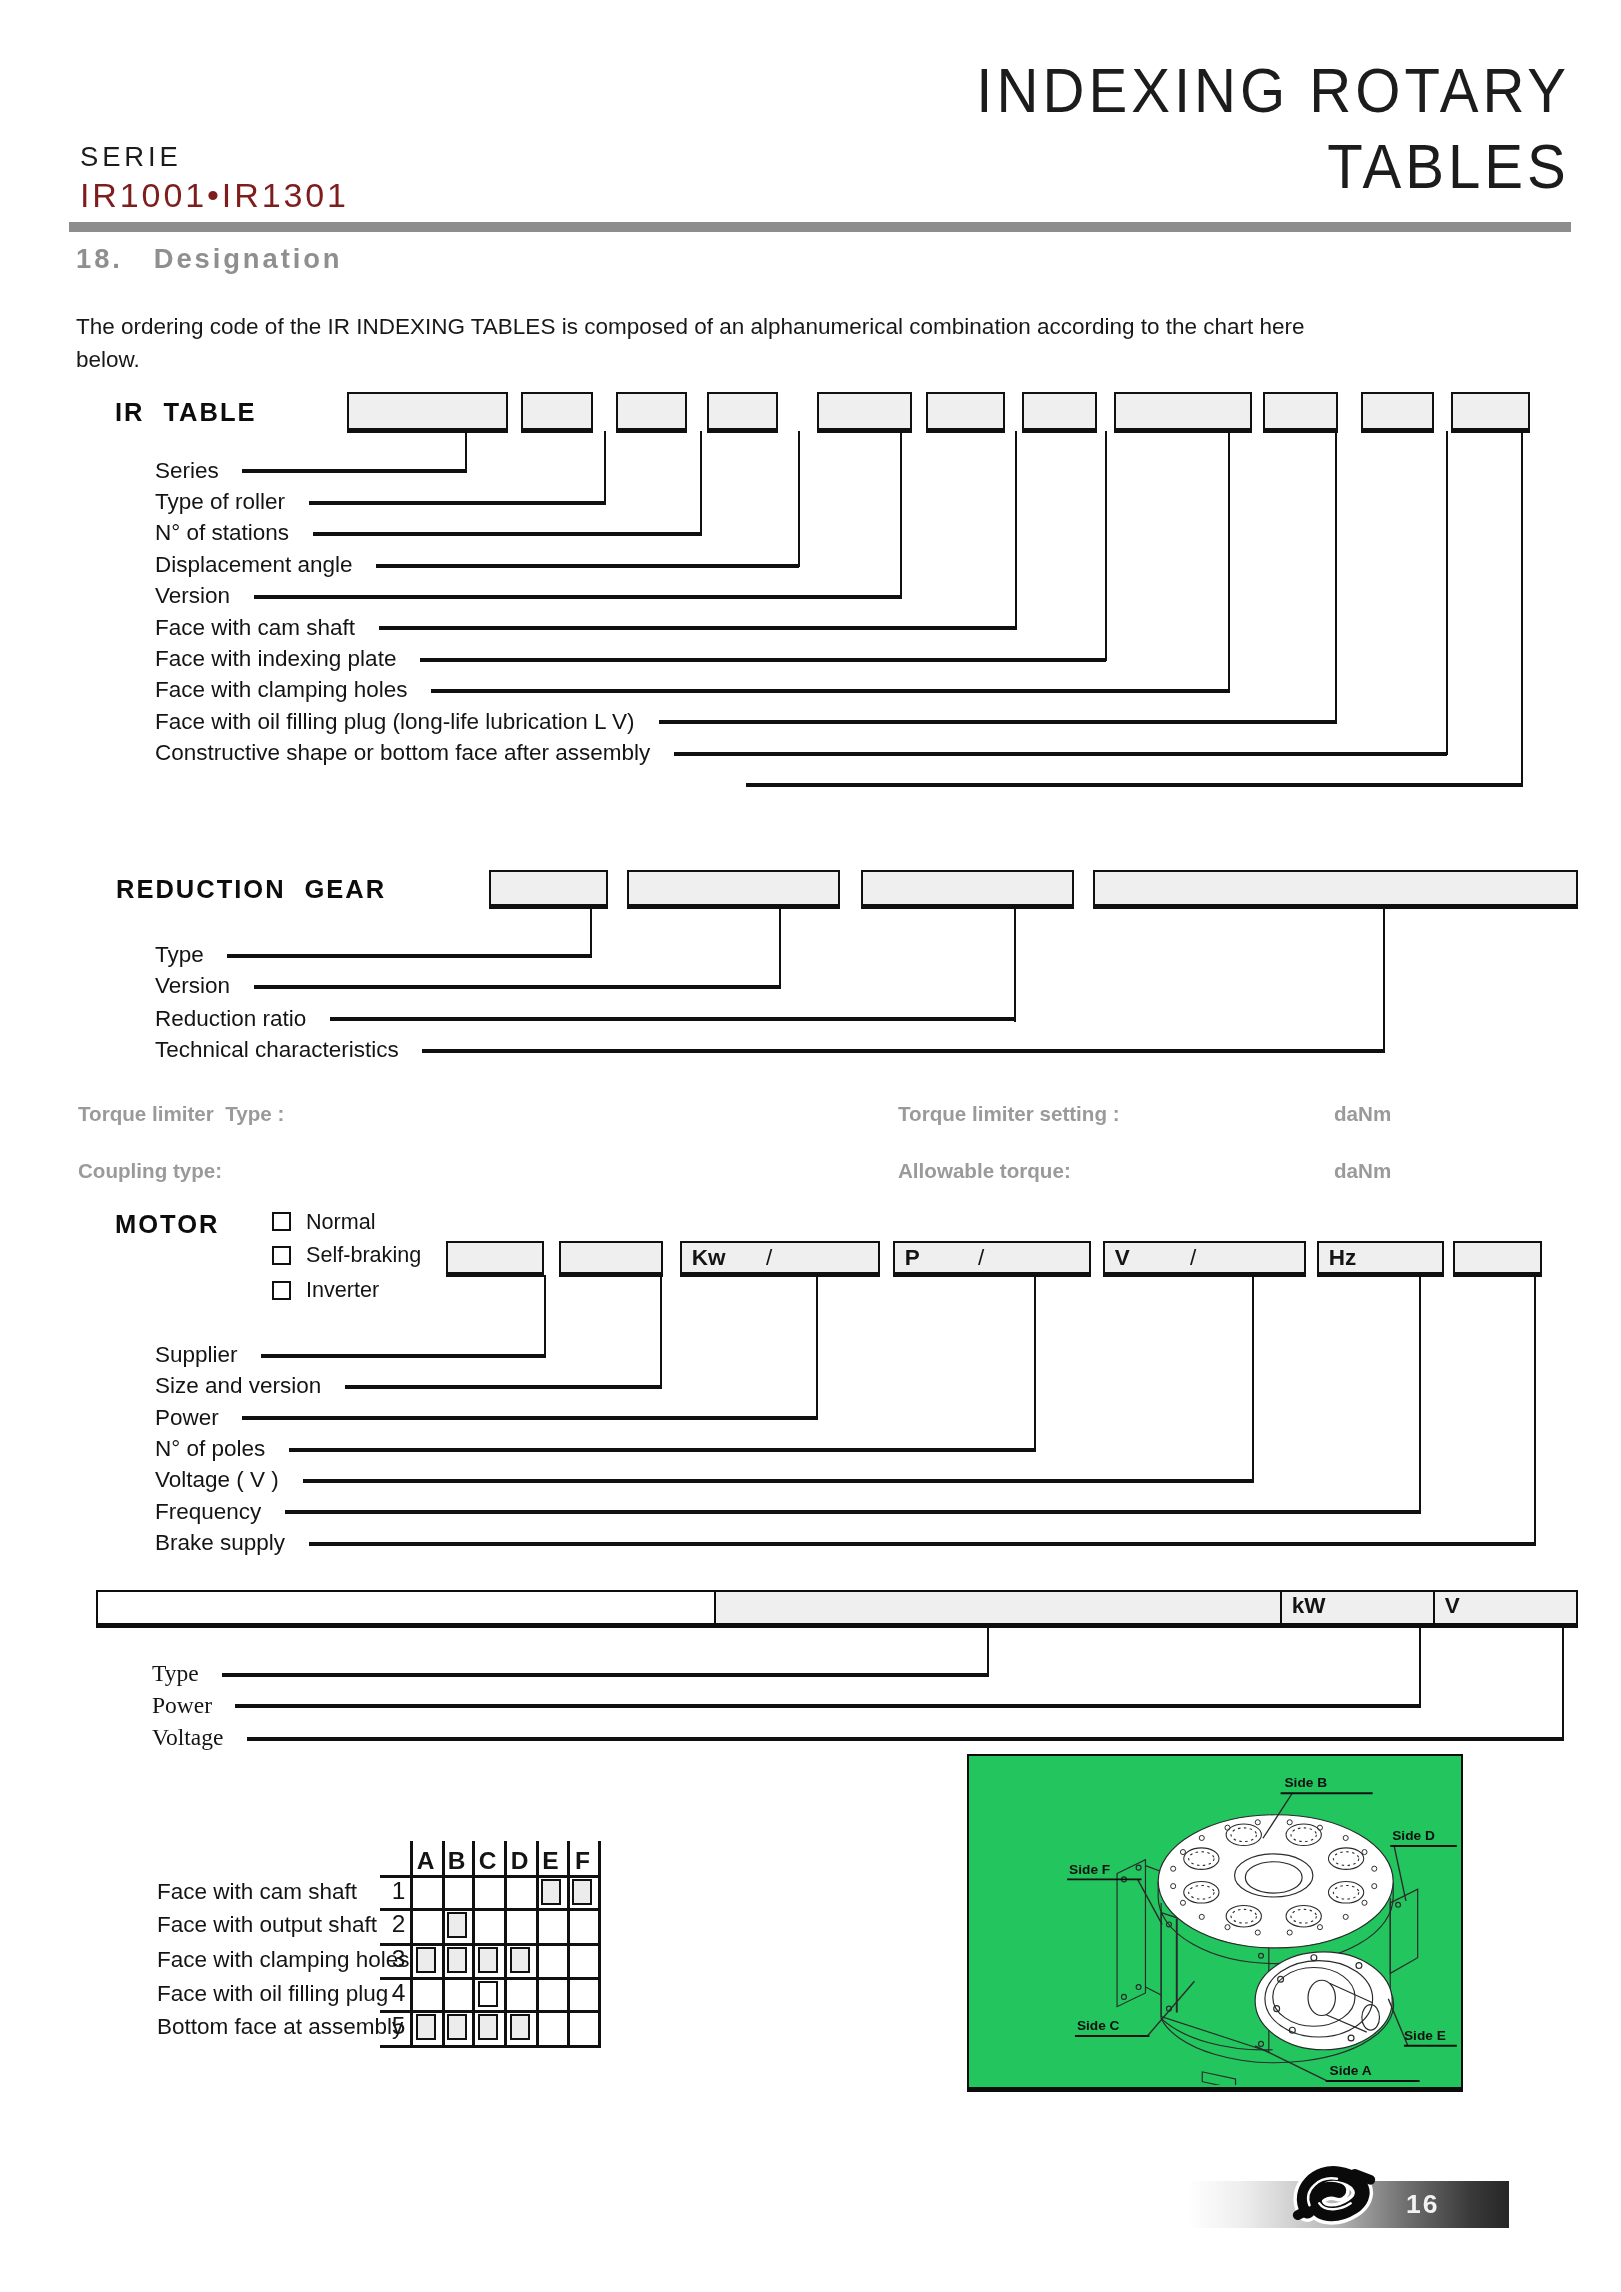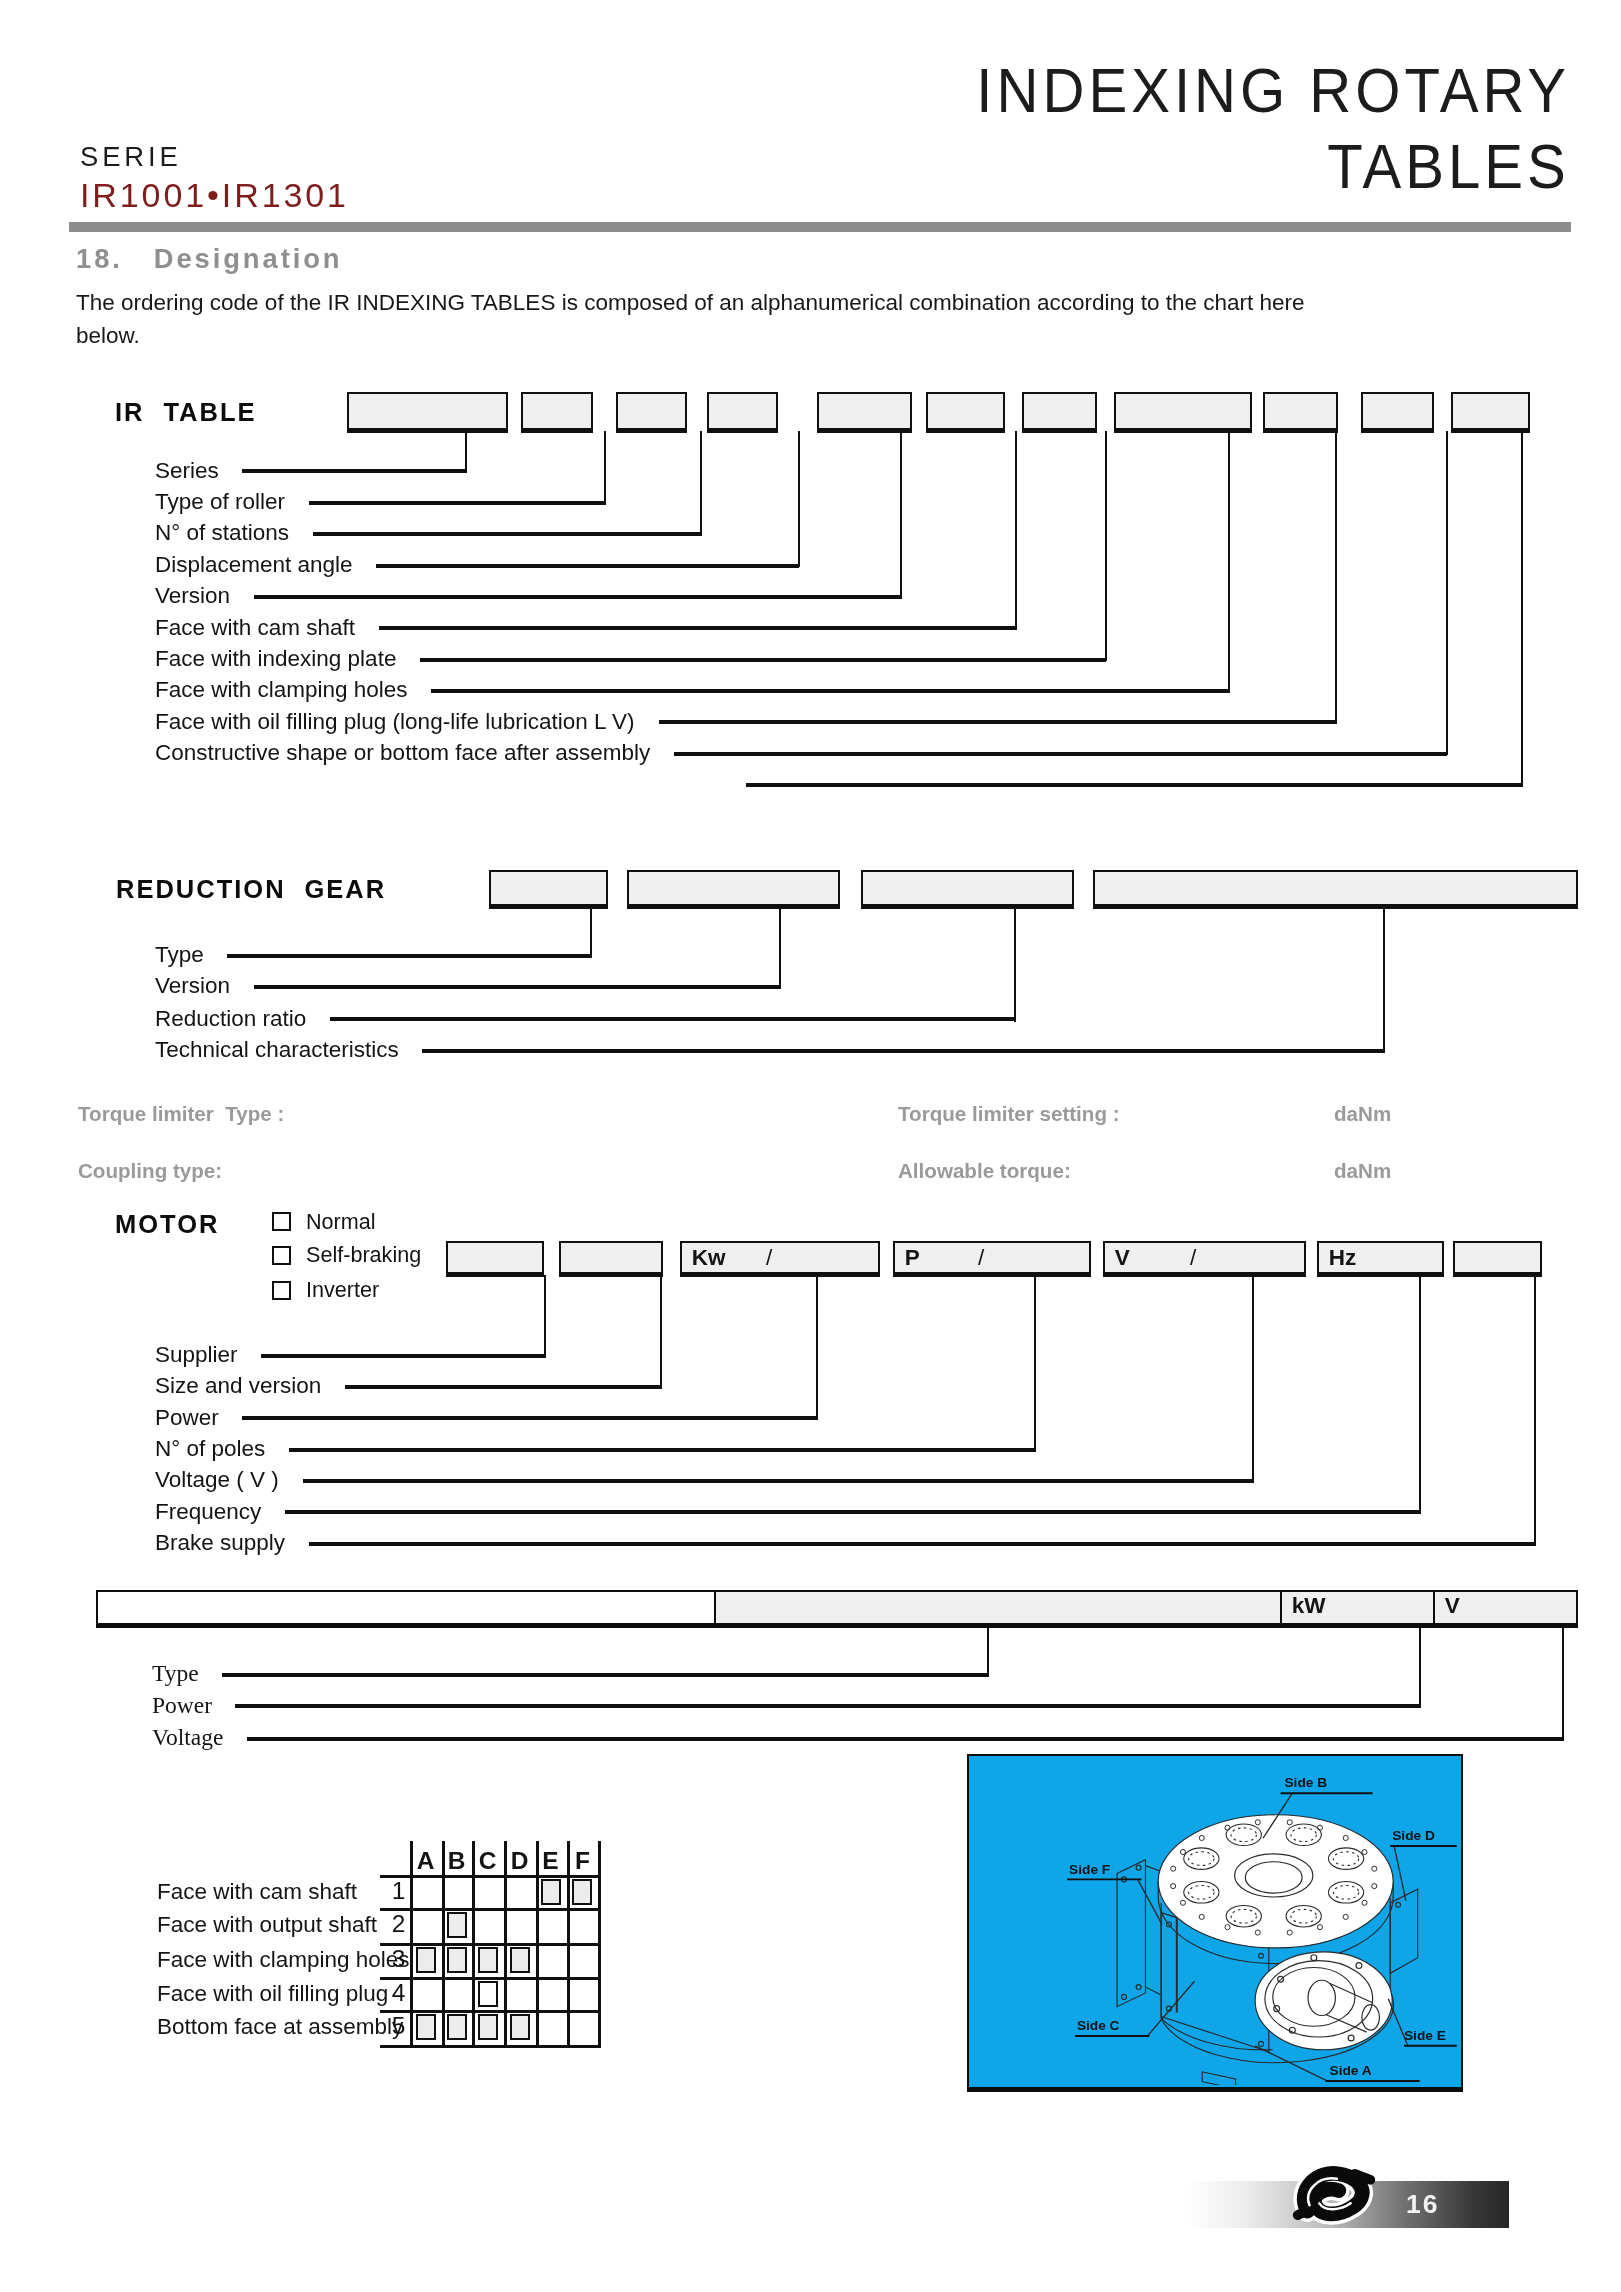--- a/index.html
+++ b/index.html
@@ -8,41 +8,41 @@
   .abs{position:absolute;}
   .serie{left:80px;top:141px;font-size:27.4px;letter-spacing:3.9px;color:#1c1c1c;}
   .models{left:80px;top:176px;font-size:34px;letter-spacing:2.9px;color:#7f1d1d;}
   .title1,.title2{right:51px;text-align:right;font-size:57px;letter-spacing:3.9px;color:#1c1c1c;
         transform:scale(1.02,1.12);transform-origin:right top;white-space:pre;}
   .title1{top:53px;}
   .title2{top:129px;}
   .hrule{left:69px;top:222px;width:1502px;height:9.8px;background:#8d8d8d;}
   .sec-head{left:76px;top:243px;font-size:27.4px;font-weight:bold;color:#8f8f8f;letter-spacing:2.9px;}
   .sec-head .num{margin-right:31px;}
-  .intro{left:76px;font-size:22.5px;color:#181818;white-space:pre;}
+  .intro{left:76px;font-size:22.5px;color:#181818;white-space:pre;margin-top:24px;}
   .sec-label{position:absolute;font-weight:bold;font-size:25.5px;letter-spacing:2px;word-spacing:9.8px;color:#0d0d0d;white-space:pre;}
   .code-box{position:absolute;background:#efefef;border:2.9px solid #101010;border-bottom-width:5.9px;box-sizing:border-box;}
   .lbl{position:absolute;font-size:22.5px;white-space:pre;color:#141414;height:29px;line-height:29px;}
   .serif{font-family:"Liberation Serif",serif;font-size:23.5px;}
   .hline{position:absolute;height:3.9px;background:#101010;}
   .vline{position:absolute;width:2px;background:#101010;}
   .gray-lbl{position:absolute;font-size:20.6px;font-weight:bold;color:#9a9a9a;white-space:pre;}
   .cb{position:absolute;width:18.6px;height:18.6px;border:2.9px solid #101010;background:#fff;box-sizing:border-box;}
   .boxtxt{position:absolute;top:50%;transform:translateY(-50%);font-weight:bold;font-size:22.5px;}
   .boxslash{position:absolute;top:50%;transform:translateY(-50%);font-size:22.5px;}
   .inv-bar{position:absolute;left:96px;top:1590px;width:1482px;height:38px;border:2.9px solid #0d0d0d;border-bottom-width:5.9px;box-sizing:border-box;background:#fff;}
   .inv-cell{position:absolute;top:0;bottom:0;}
   .inv-title{padding-left:11.8px;font-weight:bold;font-size:24.5px;letter-spacing:1px;line-height:29px;white-space:pre;}
   .inv-unit{position:absolute;left:9.8px;top:1px;font-weight:bold;font-size:22.5px;}
   .grid-h{position:absolute;height:2.9px;background:#101010;}
   .grid-v{position:absolute;width:2.9px;background:#101010;}
   .ft-cb{position:absolute;width:19.6px;height:25.5px;border:2.9px solid #101010;background:#ececec;box-sizing:border-box;}
   .col-h{position:absolute;font-weight:bold;font-size:24.5px;text-align:center;width:31px;}
   .row-num{position:absolute;font-size:24.5px;text-align:right;width:25.5px;}
-  .draw-box{position:absolute;left:967px;top:1754px;width:496px;height:338px;border:2.9px solid #0c0c0c;border-bottom-width:5.9px;box-sizing:border-box;background:#0ea5e9;}
+  .draw-box{position:absolute;left:967px;top:1754px;width:496px;height:338px;border:2.9px solid #0c0c0c;border-bottom-width:5.9px;box-sizing:border-box;background:#22c55e;}
   .footer-bar{position:absolute;left:1187px;top:2181px;width:322px;height:47px;
       background:linear-gradient(90deg,#ffffff 0%,#ededed 18%,#b9b9b9 45%,#6f6f6f 68%,#3a3a3a 88%,#262626 100%);}
   .page-num{position:absolute;left:1406px;top:2189px;width:59px;font-size:26.5px;font-weight:bold;color:#f2f2f2;letter-spacing:2px;}
   .logo{position:absolute;left:1284px;top:2158px;}
   svg text{font-family:"Liberation Sans",sans-serif;}
 </style>
 </head>
 <body>
 
 <div class="page" id="page">

